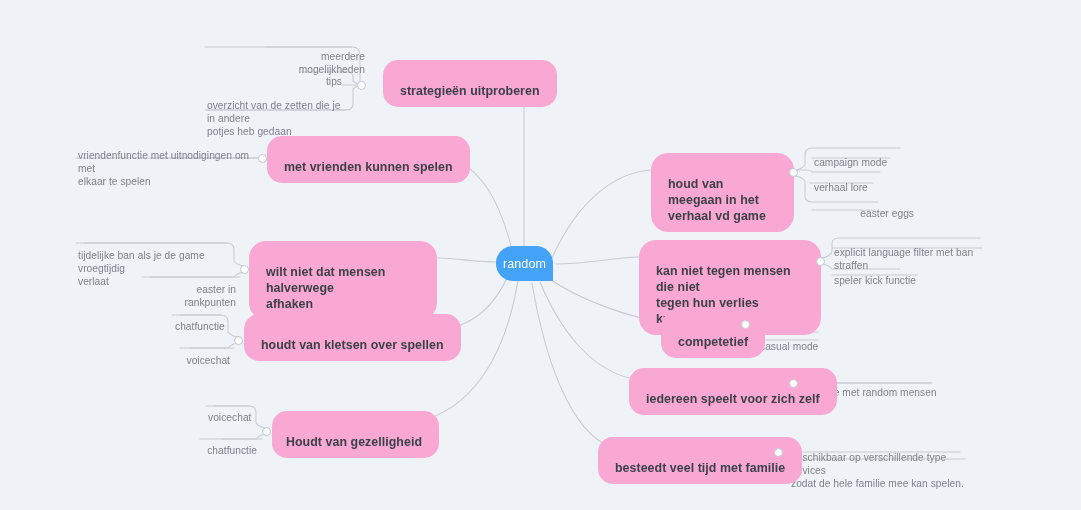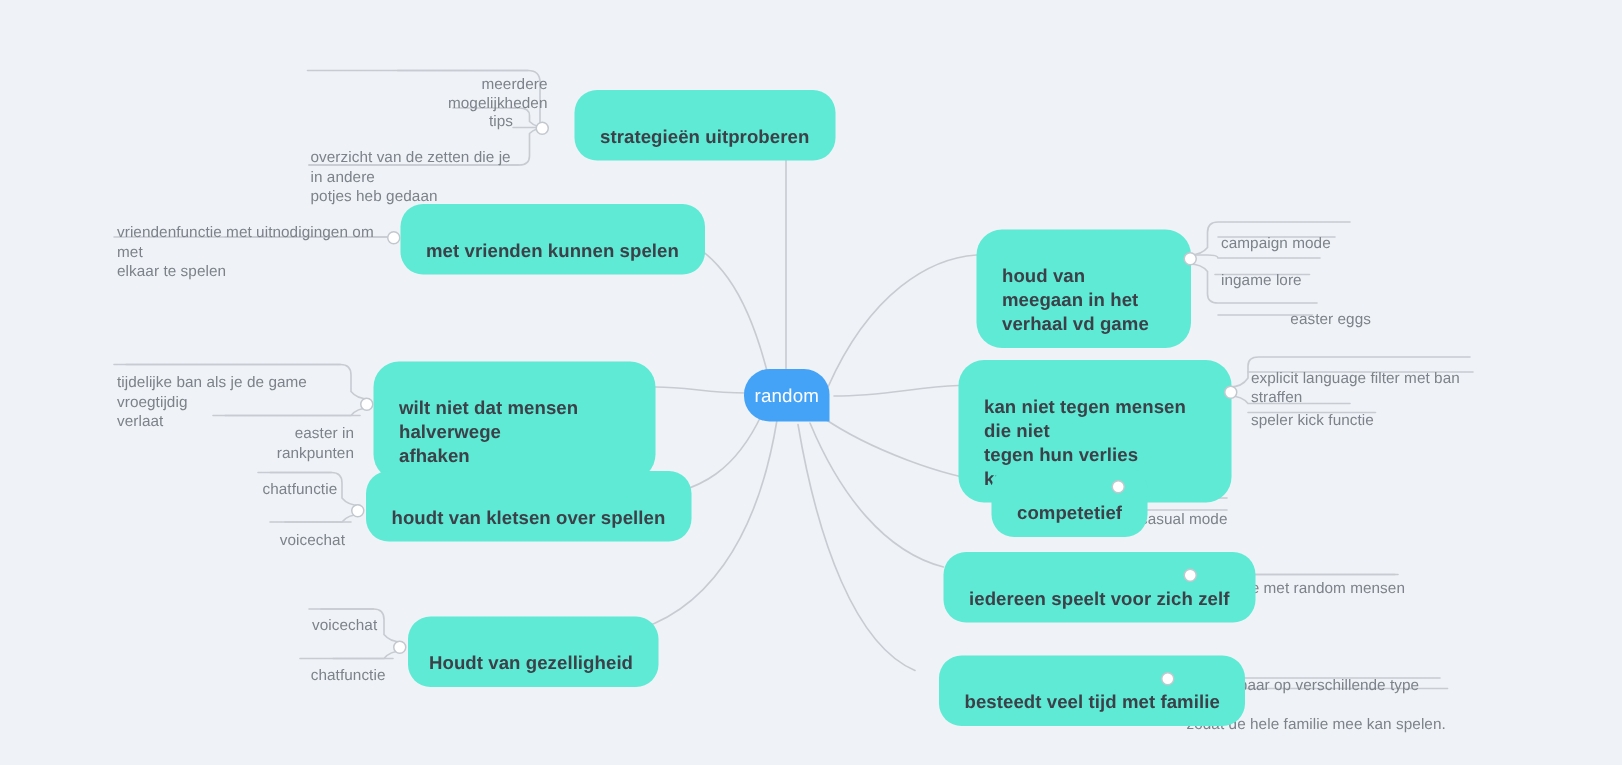--- a/index.html
+++ b/index.html
@@ -34,21 +34,21 @@
     display: flex;
     align-items: center;
     justify-content: center;
     border-radius: 17px 17px 0 17px;
     z-index: 6;
   }
 
   
   .main-node {
     position: absolute;
-    background: #5eead4;
+    background: #f9a8d4;
     color: #3c4149;
     font-weight: bold;
     font-size: 12.4px;
     letter-spacing: .05px;
     border-radius: 15px;
     padding: 7px 17px 8px 17px;
     line-height: 16px;
     z-index: 5;
     white-space: pre-line;
   }
@@ -202,21 +202,21 @@
   </div>
 
   <div class="main-node" style="left:661px; top:311px;">
     <span>competetief</span>
   </div>
 
   <div class="main-node" style="left:629px; top:368px;">
     <span>iedereen speelt voor zich zelf</span>
   </div>
 
-  <div class="main-node" style="left:626px; top:437px;">
+  <div class="main-node" style="left:598px; top:437px;">
     <span>besteedt veel tijd met familie</span>
   </div>
 
   <div class="leaf" style="left:265px; top:37px; text-align:right; width:100px;">
     <span>meerdere mogelijkheden</span>
   </div>
 
   <div class="leaf" style="left:300px; top:62px; text-align:right; width:42px;">
     <span>tips</span>
   </div>
@@ -254,21 +254,21 @@
 
   <div class="leaf" style="left:204px; top:431px; text-align:right; width:53px;">
     <span>chatfunctie</span>
   </div>
 
   <div class="leaf" style="left:814px; top:143px; text-align:left; width:110px;">
     <span>campaign mode</span>
   </div>
 
   <div class="leaf" style="left:814px; top:168px; text-align:left; width:100px;">
-    <span>ingame lore</span>
+    <span>verhaal lore</span>
   </div>
 
   <div class="leaf" style="left:814px; top:194px; text-align:right; width:100px;">
     <span>easter eggs</span>
   </div>
 
   <div class="leaf" style="left:834px; top:233px; text-align:left; width:175px;">
     <span>explicit language filter met ban straffen</span>
   </div>
 

